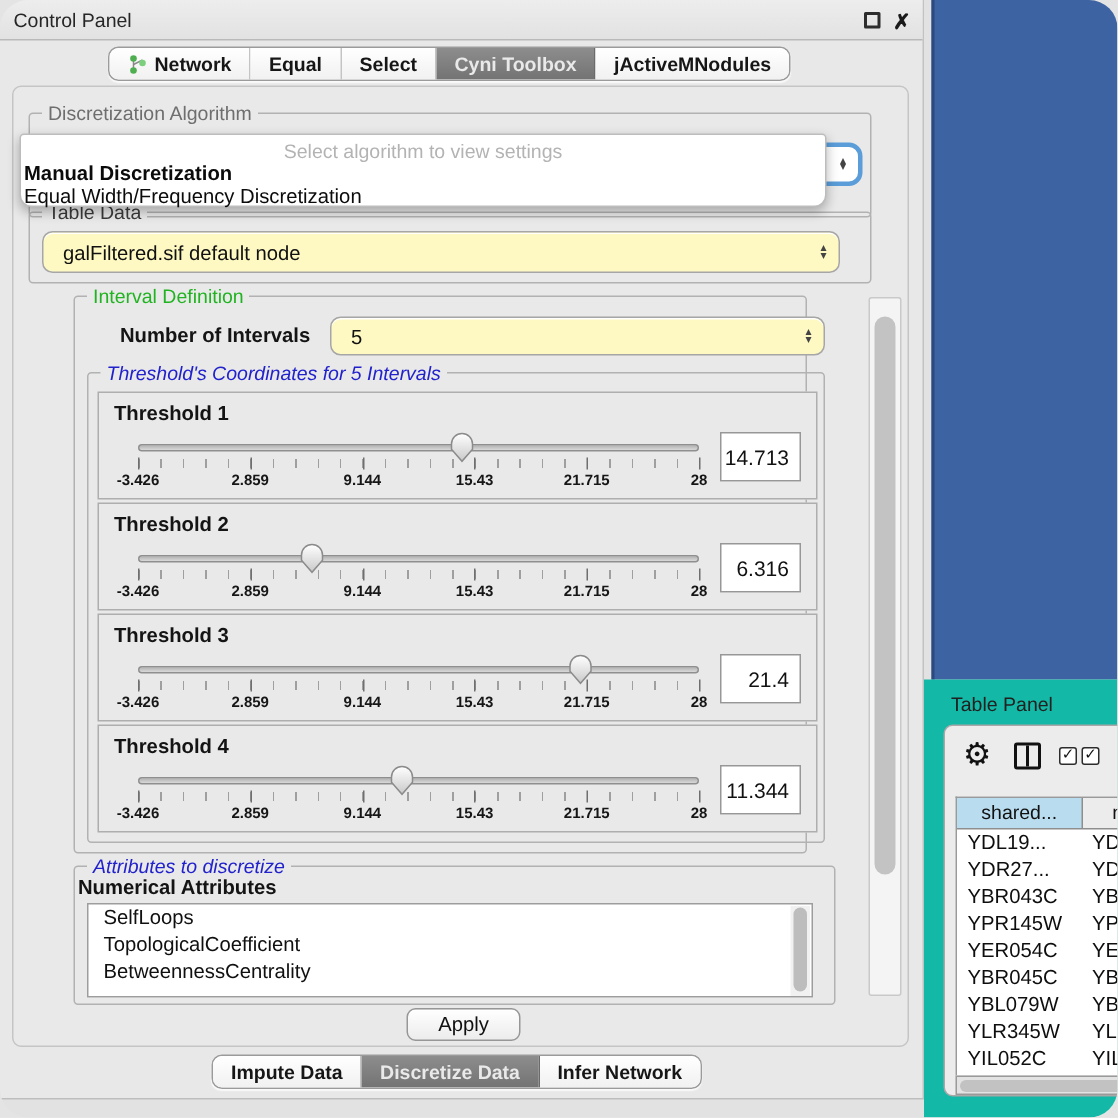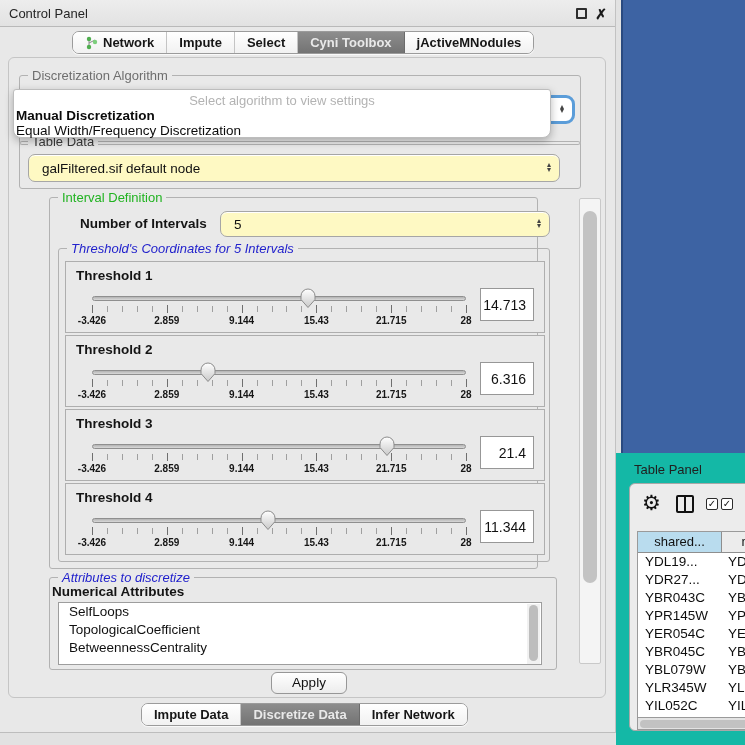--- a/index.html
+++ b/index.html
@@ -1,18 +1,18 @@
 <!DOCTYPE html>
 <html><head>
 <meta charset="utf-8">
 <style>
   * { margin:0; padding:0; box-sizing:border-box; }
   html,body { width:745px; height:745px; }
   body { font-family:"Liberation Sans", sans-serif; font-size:13px; color:#1c1c1c; background:#e4e4e4; }
-  .screen { position:relative; width:745px; height:745px; overflow:hidden; background:#e2e2e2; }
+  .screen { position:relative; width:745px; height:745px; overflow:hidden; background:#e2e2e2;border-radius:19px; }
 
   
   .control-panel { position:absolute; left:0; top:0; width:616px; height:733px; background:#e8e8e8; border-right:1px solid #c2c2c2; border-bottom:1px solid #bdbdbd; }
   .cp-titlebar { position:relative; height:27px; background:linear-gradient(#ededed,#e2e2e2); border-bottom:1px solid #b9b9b9; }
   .cp-title { position:absolute; left:9px; top:6px; font-size:13px; color:#262626; }
   .win-btn { position:absolute; top:6px; cursor:default; }
   .float-btn { right:28px; width:11px; height:11px; border:2px solid #2d2d2d; border-radius:1px; margin-top:2px; }
   .close-btn { right:8px; font-size:14px; font-weight:bold; color:#1a1a1a; }
 
   
@@ -114,21 +114,21 @@
         <svg class="net-icon" viewBox="0 0 13 14">
           <line x1="4" y1="3" x2="4" y2="11" stroke="#8a8a8a" stroke-width="1"></line>
           <line x1="4" y1="7" x2="10" y2="4" stroke="#8a8a8a" stroke-width="1"></line>
           <circle cx="4" cy="3" r="2.2" fill="#4fae4f"></circle>
           <circle cx="4" cy="11" r="2.2" fill="#4fae4f"></circle>
           <circle cx="10" cy="6" r="2.2" fill="#7ccf7c"></circle>
         </svg>
         <span>Network</span>
       </div>
       <div class="seg">
-        <span>Impute</span>
+        <span>Equal</span>
       </div>
       <div class="seg">
         <span>Select</span>
       </div>
       <div class="seg selected">
         <span>Cyni Toolbox</span>
       </div>
       <div class="seg">
         <span>jActiveMNodules</span>
       </div>

